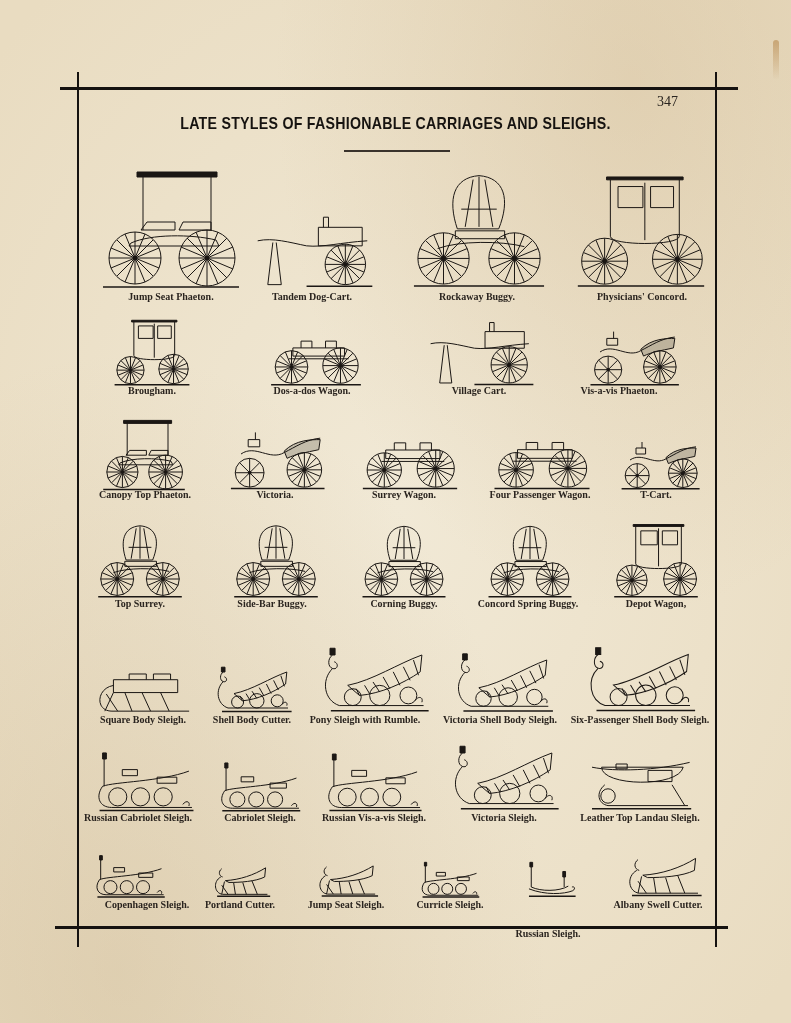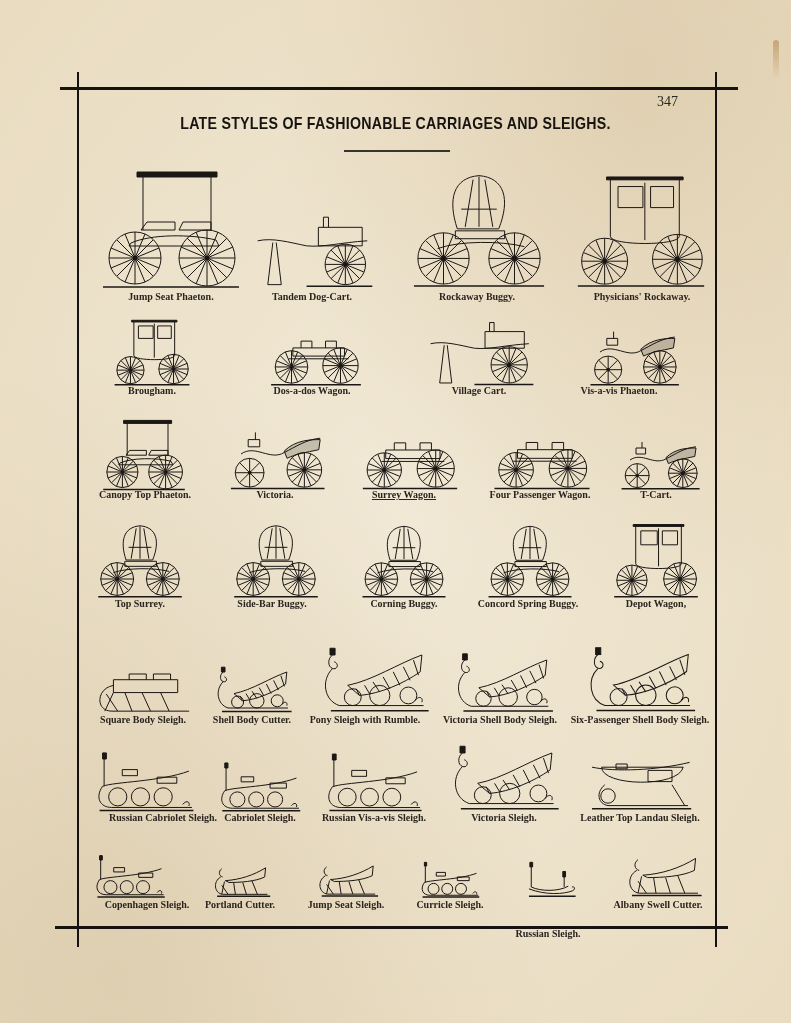--- a/index.html
+++ b/index.html
@@ -114,21 +114,21 @@
           <path d="M0-24V24M-24 0H24M-17-17L17 17M17-17L-17 17M-9-22L9 22M22-9L-22 9M-22-9L22 9M9-22L-9 22"></path>
         </g>
   <g transform="translate(108,90)">
           <circle r="26"></circle>
           <circle r="2" fill="#1b1714"></circle>
           <path d="M0-26V26M-26 0H26M-18-18L18 18M18-18L-18 18M-10-24L10 24M24-10L-24 10M-24-10L24 10M10-24L-10 24"></path>
         </g>
   <path d="M4 118 H136" stroke-width="1.5"></path>
 </svg>
     </div>
-    <div class="cap" style="left: 642px; top: 291px;">Physicians' Rockaway.</div>
+    <div class="cap" style="left: 642px; top: 291px;">Physicians' Concord.</div>
     <div class="fig" style="left: 95px; top: 318px; width: 114px; height: 68px;">
       <svg viewBox="0 0 140 120" fill="none" stroke="#1b1714" stroke-width="1" preserveAspectRatio="xMidYMax meet" style="height: 68px;">
   <rect x="34" y="4" width="80" height="3" fill="#1b1714"></rect>
   <path d="M38 7 V66 C38 76 110 76 110 66 V7"></path>
   <path d="M46 14 h26 v22 h-26 z M80 14 h24 v22 h-24 z M74 10 V70"></path>
   <g transform="translate(32,92)">
           <circle r="24"></circle>
           <circle r="2" fill="#1b1714"></circle>
           <path d="M0-24V24M-24 0H24M-17-17L17 17M17-17L-17 17M-9-22L9 22M22-9L-22 9M-22-9L22 9M9-22L-9 22"></path>
         </g>
@@ -243,21 +243,21 @@
           <path d="M0-24V24M-24 0H24M-17-17L17 17M17-17L-17 17M-9-22L9 22M22-9L-22 9M-22-9L22 9M9-22L-9 22"></path>
         </g>
   <g transform="translate(106,70)">
           <circle r="26"></circle>
           <circle r="2" fill="#1b1714"></circle>
           <path d="M0-26V26M-26 0H26M-18-18L18 18M18-18L-18 18M-10-24L10 24M24-10L-24 10M-24-10L24 10M10-24L-10 24"></path>
         </g>
   <path d="M4 98 H136" stroke-width="1.5"></path>
 </svg>
     </div>
-    <div class="cap" style="left: 404px; top: 489px; text-decoration: underline;">Surrey Wagon.</div>
+    <div class="cap" style="left: 404px; top: 489px;">Surrey Wagon.</div>
     <div class="fig" style="left: 490px; top: 418px; width: 104px; height: 72px;">
       <svg viewBox="0 0 140 100" fill="none" stroke="#1b1714" stroke-width="1" preserveAspectRatio="xMidYMax meet" style="height: 72px;">
   <path d="M36 44 H112 V56 H36 Z"></path>
   <path d="M48 44 v-10 h16 v10 M84 44 v-10 h16 v10"></path>
   <path d="M30 60 H118"></path>
   <g transform="translate(34,72)">
           <circle r="24"></circle>
           <circle r="2" fill="#1b1714"></circle>
           <path d="M0-24V24M-24 0H24M-17-17L17 17M17-17L-17 17M-9-22L9 22M22-9L-22 9M-22-9L22 9M9-22L-9 22"></path>
         </g>
@@ -464,21 +464,21 @@
   <path d="M40 24 h20 v8 h-20 z M86 34 h26 v8 h-26 z"></path>
   <path d="M14 46 C30 40 90 40 128 26"></path>
   <path d="M14 46 C4 60 10 74 26 74 H132"></path>
   <circle cx="34" cy="60" r="12"></circle>
         <circle cx="64" cy="60" r="12"></circle>
         <circle cx="94" cy="60" r="12"></circle>
   <path d="M120 70 c4 -6 10 -4 8 2"></path>
   <path d="M10 78 H134" stroke-width="1.5"></path>
 </svg>
     </div>
-    <div class="cap" style="left: 163px; top: 812px;">Russian Cabriolet Sleigh.</div>
+    <div class="cap" style="left: 138px; top: 812px;">Russian Cabriolet Sleigh.</div>
     <div class="fig" style="left: 216px; top: 744px; width: 88px; height: 68px;">
       <svg viewBox="0 0 140 80" fill="none" stroke="#1b1714" stroke-width="1" preserveAspectRatio="xMidYMax meet" style="height: 68px;">
   <rect x="14" y="2" width="5" height="8" fill="#1b1714"></rect>
   <path d="M16 10 V46"></path>
   <path d="M40 24 h20 v8 h-20 z M86 34 h26 v8 h-26 z"></path>
   <path d="M14 46 C30 40 90 40 128 26"></path>
   <path d="M14 46 C4 60 10 74 26 74 H132"></path>
   <circle cx="34" cy="60" r="12"></circle>
         <circle cx="64" cy="60" r="12"></circle>
         <circle cx="94" cy="60" r="12"></circle>

